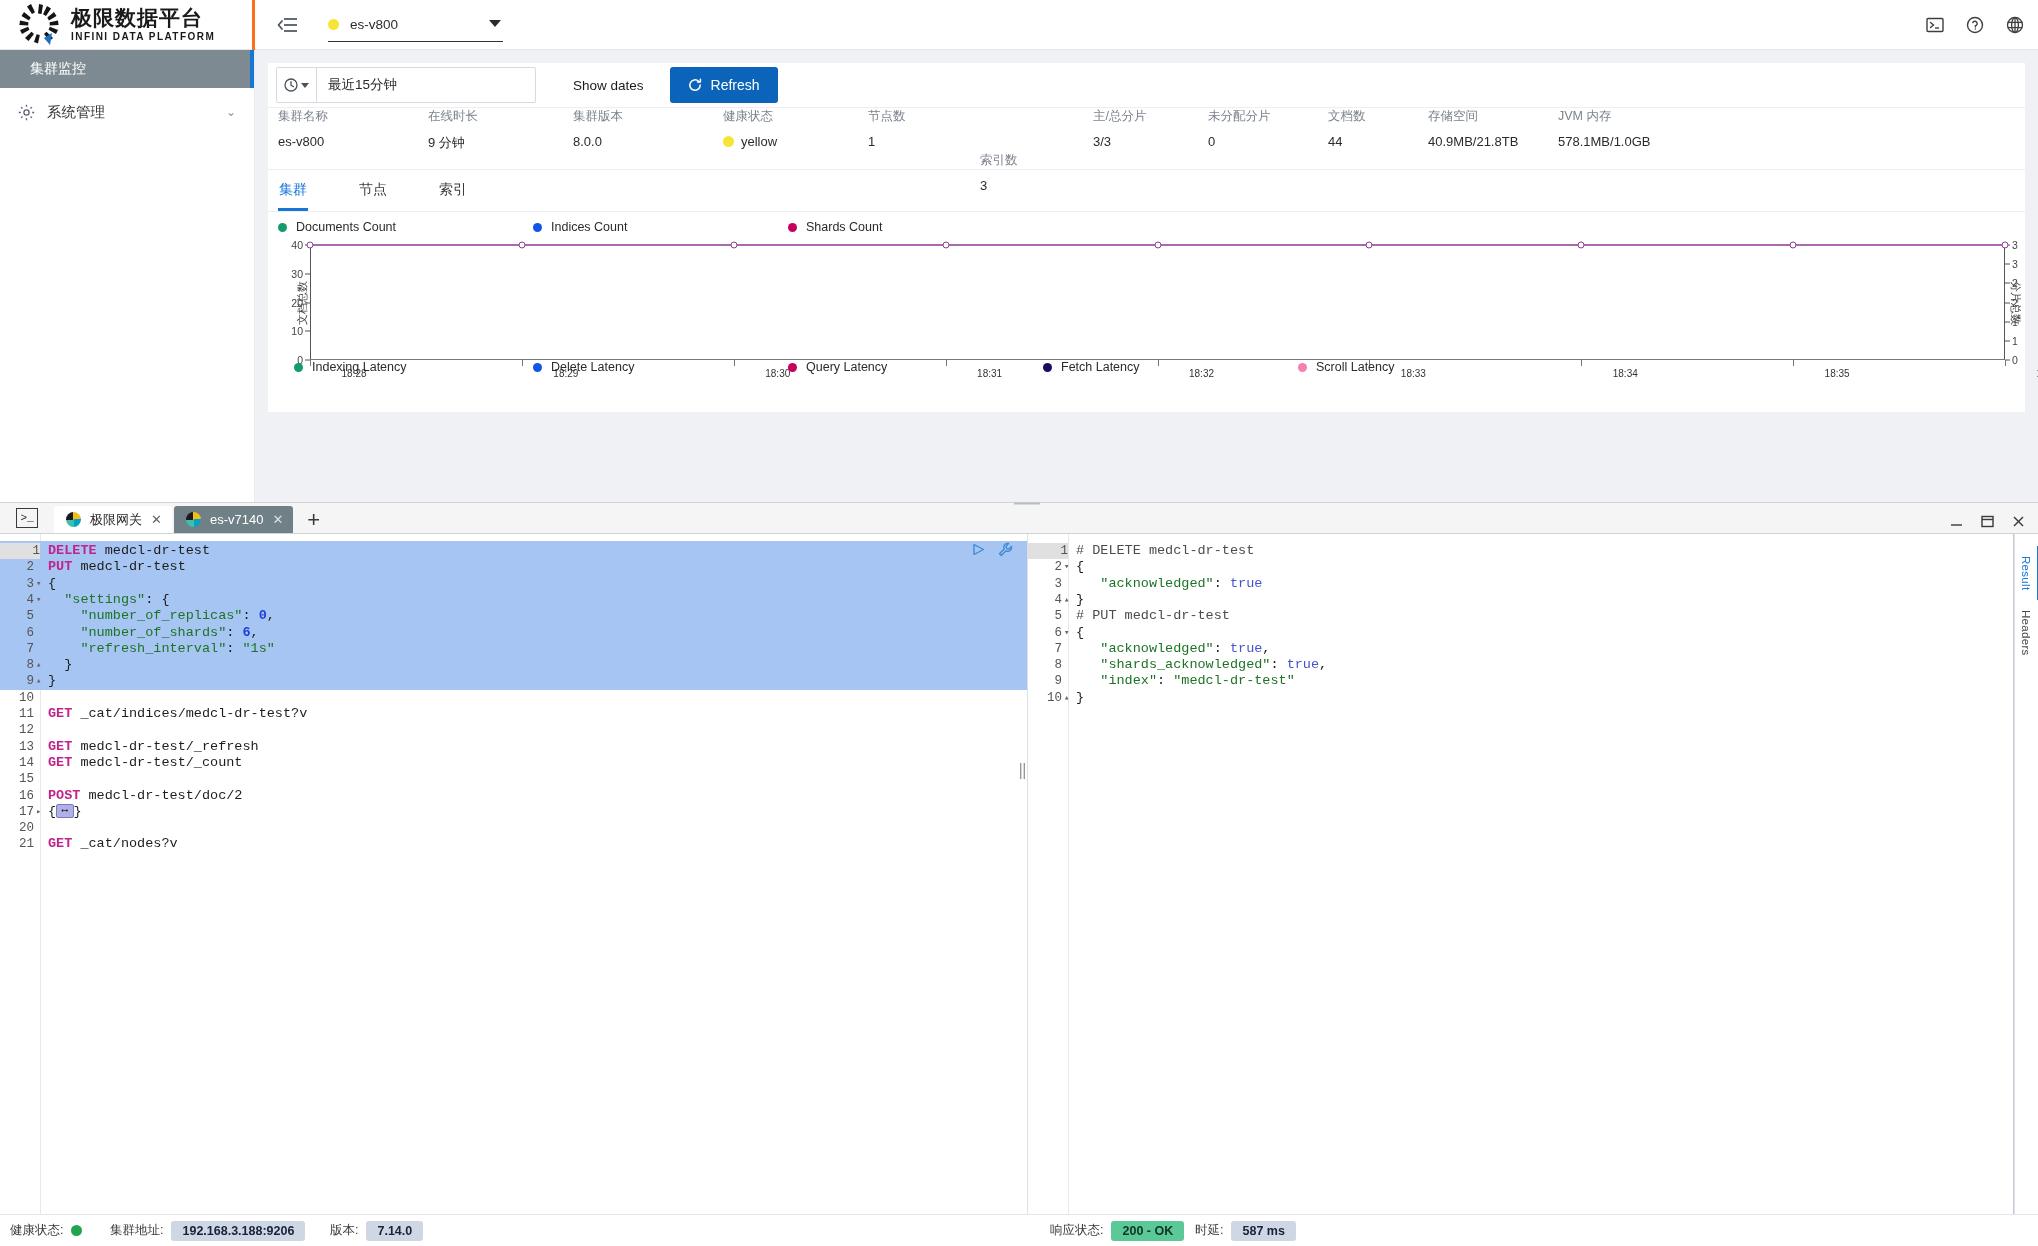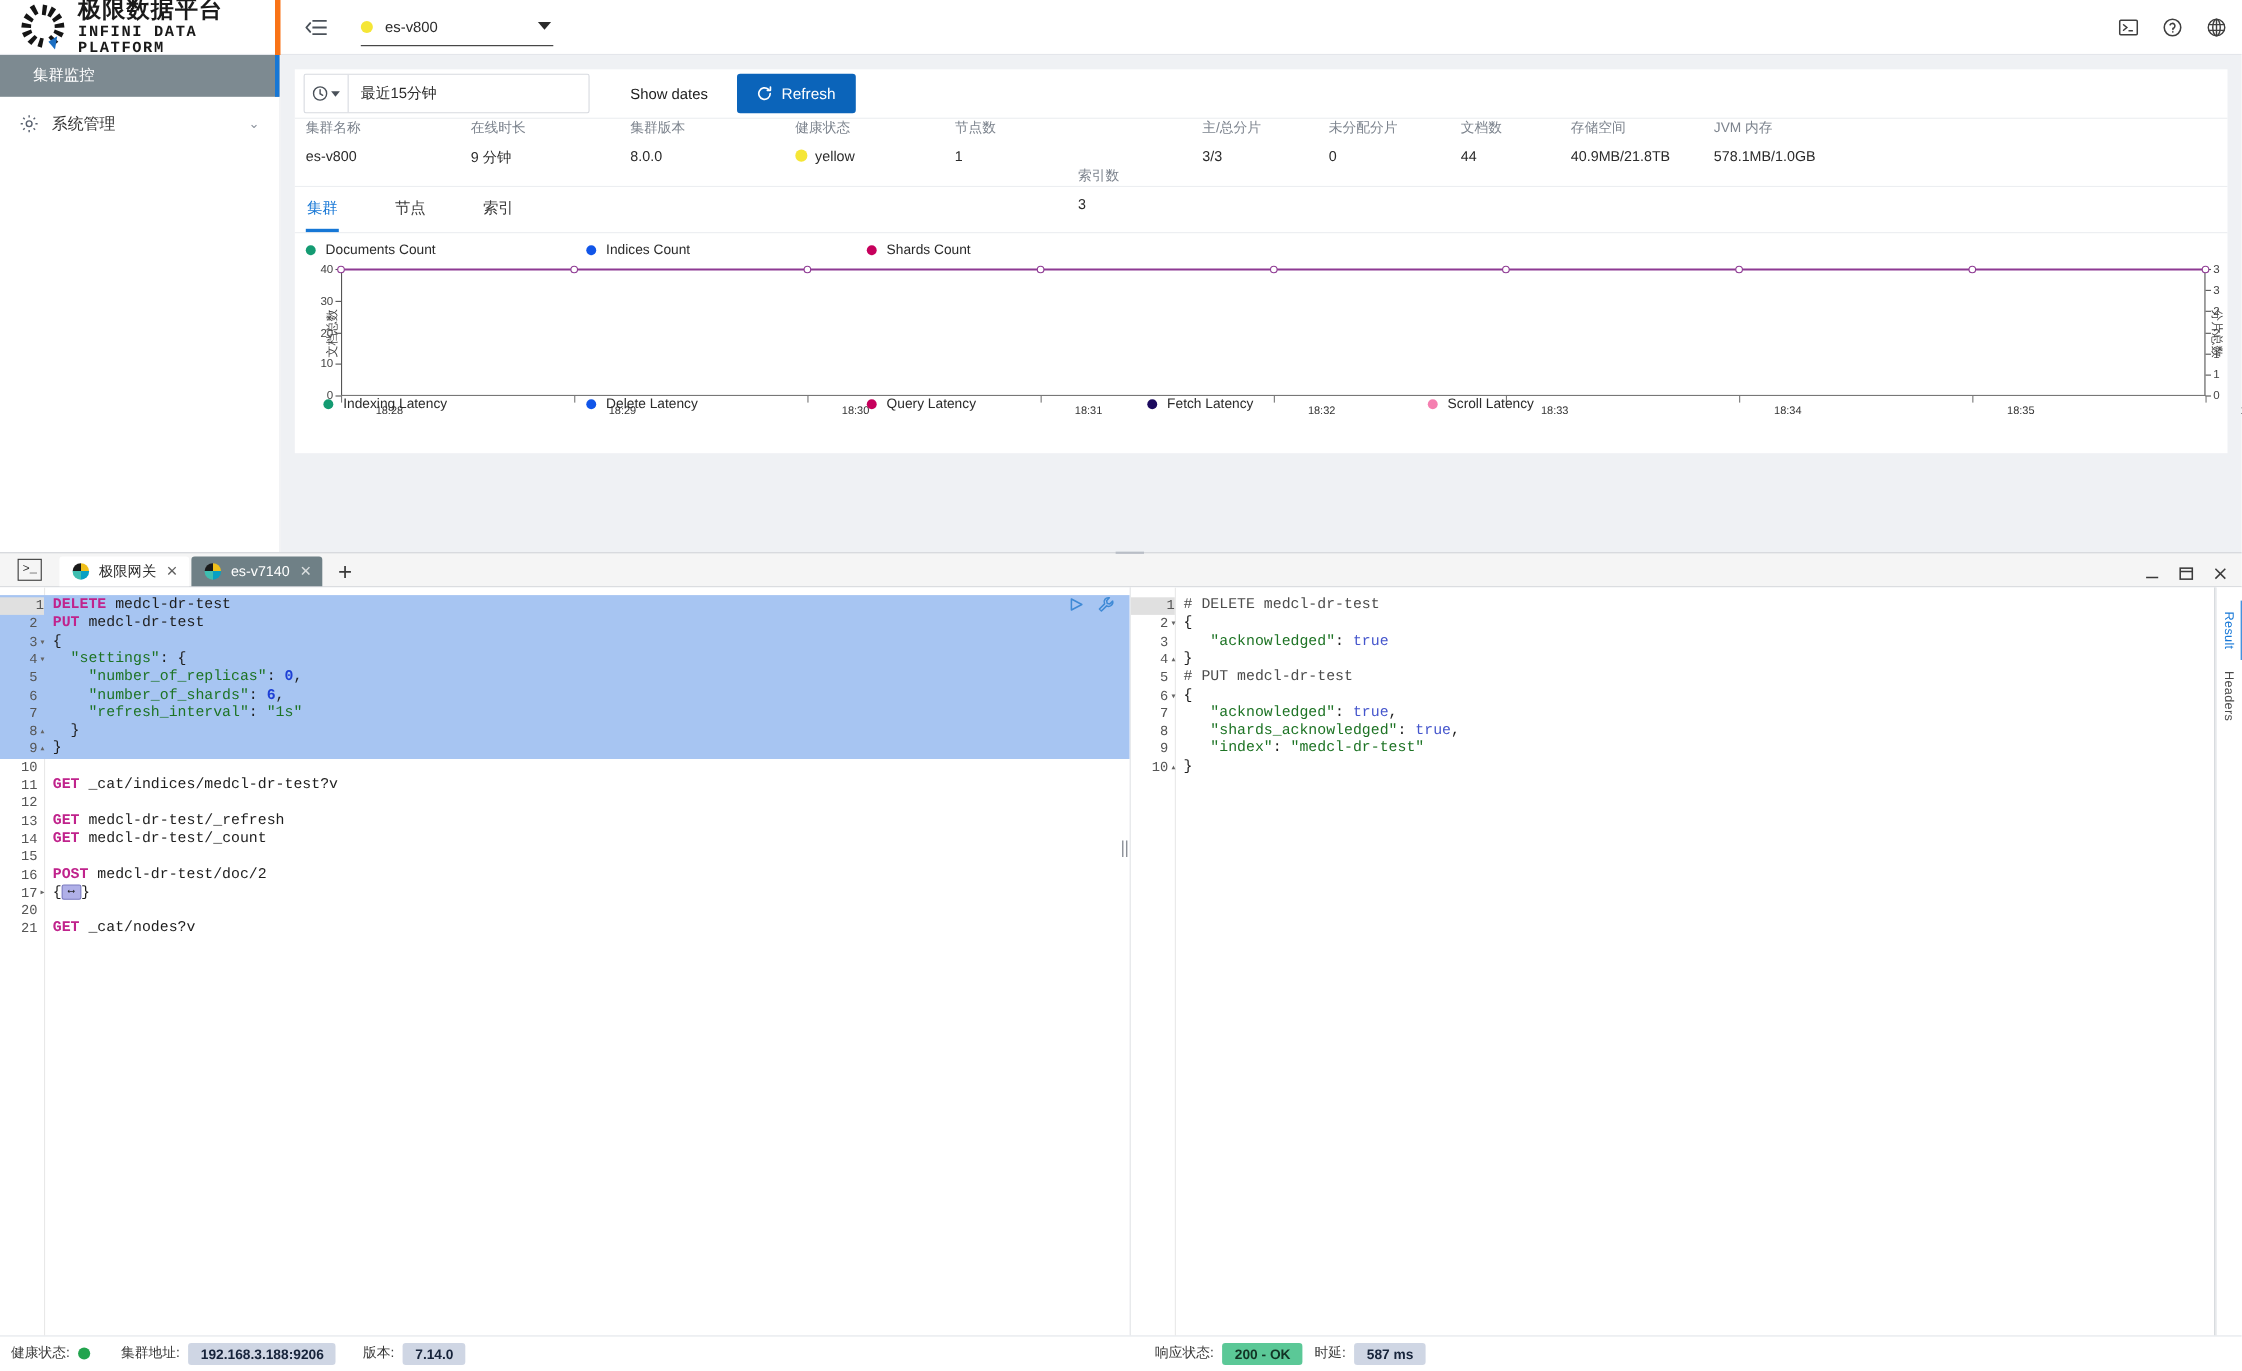--- a/index.html
+++ b/index.html
@@ -10,26 +10,26 @@
   }
   #app { position: relative; width: 2038px; height: 1246px; }
 
   
   .topbar {
     position: absolute; top: 0; left: 0; width: 2038px; height: 50px;
     background: #fff; border-bottom: 1px solid #e4e6eb; display: flex; align-items: center;
   }
   .brand {
     width: 255px; height: 50px; display: flex; align-items: center; gap: 9px;
-    padding-left: 16px; border-right: 5px solid #f97316;
+    padding-left: 16px; border-right: 3px solid #f97316;
   }
   .brand-logo { width: 46px; height: 46px; position: relative; flex: 0 0 auto; }
   .brand-txt { display: flex; flex-direction: column; line-height: 1; }
   .brand-cn { font-size: 21px; font-weight: 700; color: #1a1a1a; letter-spacing: 1px; }
-  .brand-en { font-size: 14px; font-weight: 700; color: #1a1a1a; letter-spacing: 1.45px; margin-top: 4px; font-family: Liberation Mono, monospace; }
+  .brand-en { font-size: 10px; font-weight: 700; color: #1a1a1a; letter-spacing: 1.45px; margin-top: 4px; }
 
   .collapse-icon { margin-left: 22px; width: 22px; height: 22px; color: #5a6270; cursor: pointer; }
 
   .cluster-select {
     margin-left: 29px; width: 175px; height: 34px; display: flex; align-items: center;
     border-bottom: 1px solid #333; position: relative; cursor: pointer;
   }
   .dot-yellow { width: 11px; height: 11px; border-radius: 50%; background: #f5e636; flex: 0 0 auto; }
   .cluster-name { margin-left: 11px; font-size: 13.5px; color: #2b2b2b; }
   .caret { position: absolute; right: 2px; top: 12px; width: 0; height: 0;

